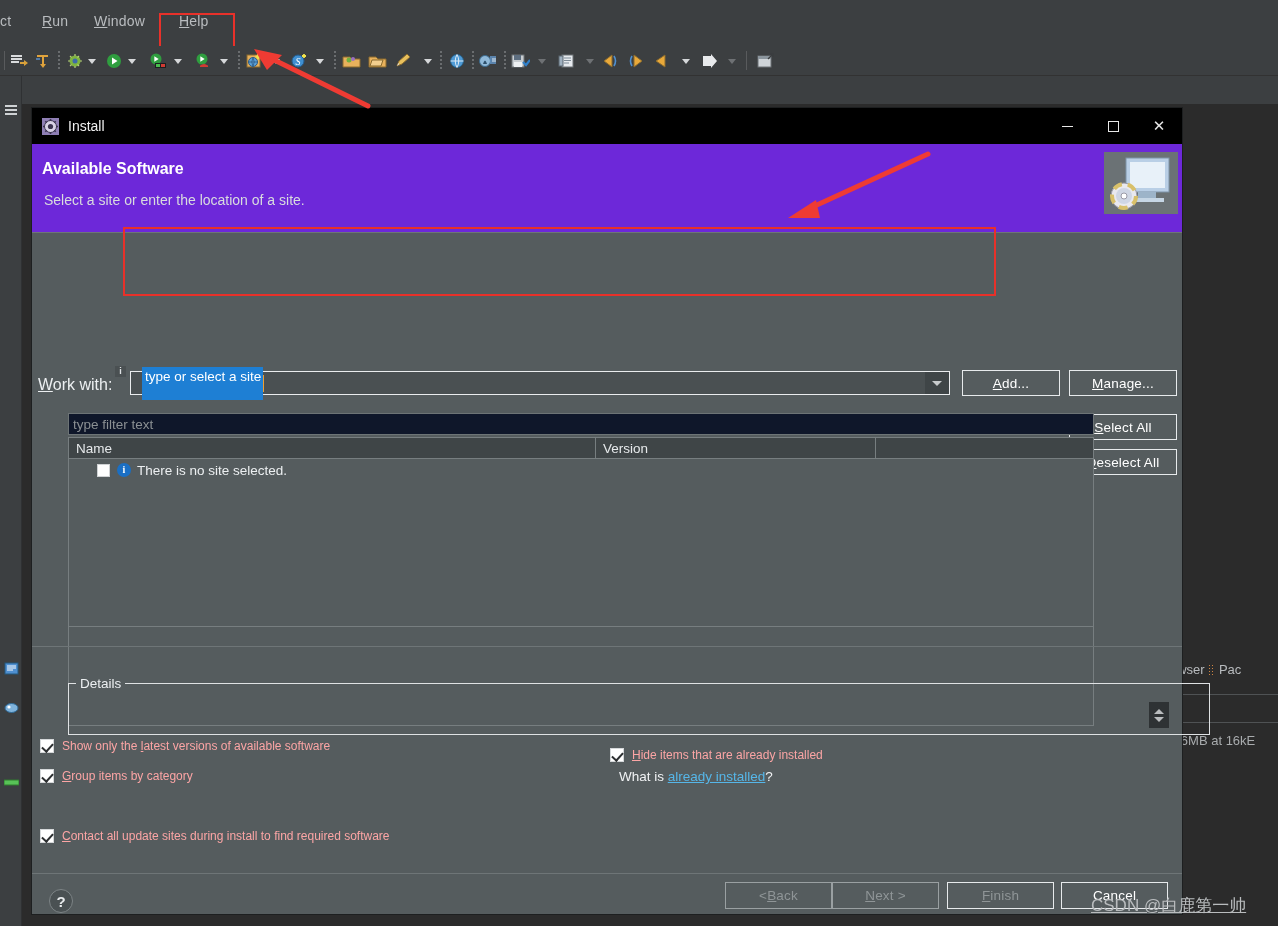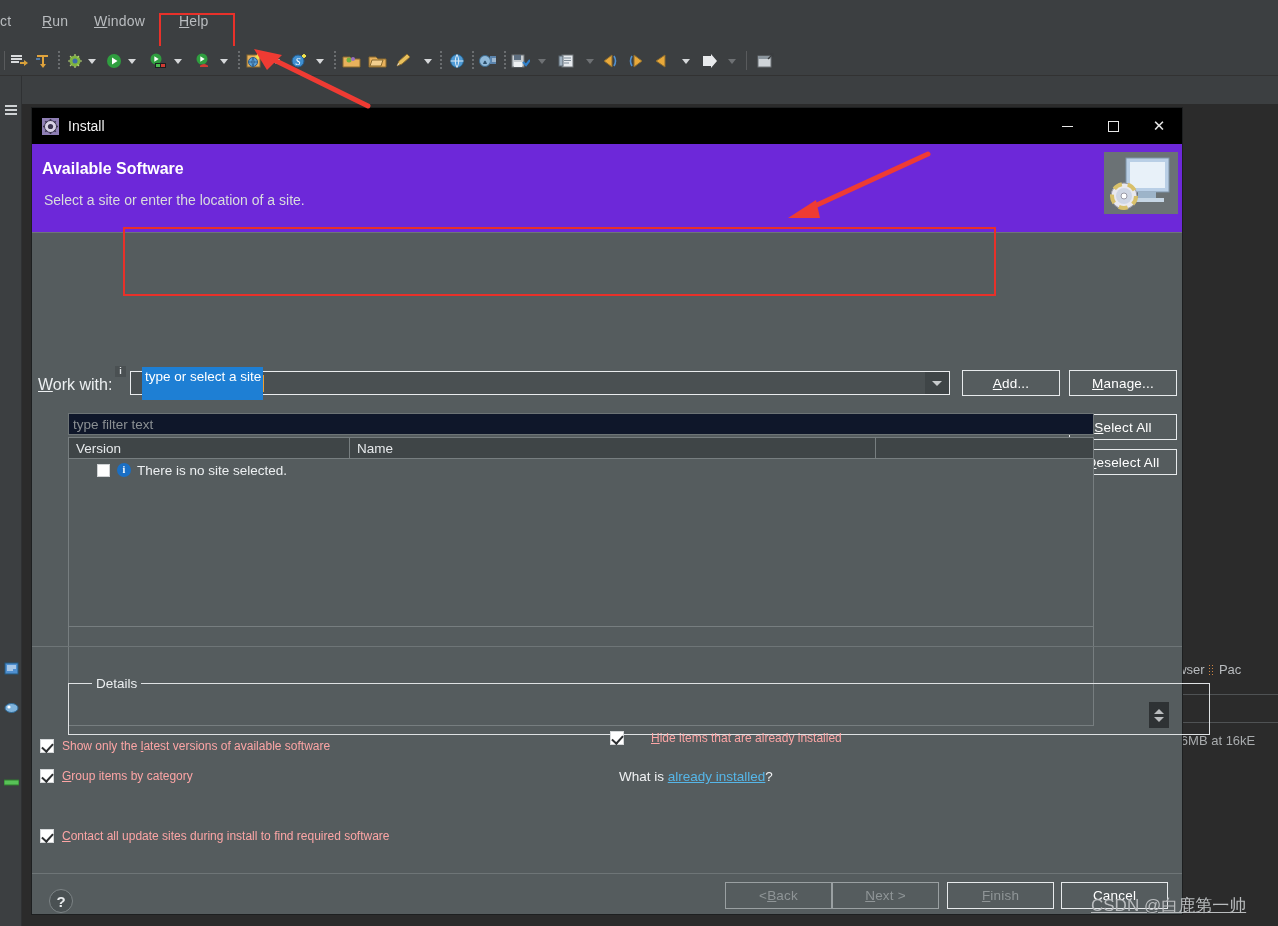--- a/index.html
+++ b/index.html
@@ -196,21 +196,21 @@
     background: #555c5e; border: 1px solid #777e80; border-top: none;
   }
 
   .hline { position: absolute; height: 1px; background: #6e7577; }
 
   .group-details {
     position: absolute; left: 36px; top: 450px; width: 1142px; height: 52px;
     border: 1px solid #dfe2e4;
   }
   .group-legend {
-    position: absolute; left: 60px; top: 443px;
+    position: absolute; left: 44px; top: 443px;
     background: #555c5e; padding: 0 4px; font-size: 13.5px; color: #eceff1;
   }
   .spinner {
     position: absolute; left: 1117px; top: 469px; width: 20px; height: 26px;
     background: #2e3234; display: flex; flex-direction: column;
     align-items: center; justify-content: center; gap: 3px;
   }
   .spin-up { width:0;height:0;border-left:5px solid transparent;border-right:5px solid transparent;border-bottom:5px solid #b9bcbe;}
   .spin-dn { width:0;height:0;border-left:5px solid transparent;border-right:5px solid transparent;border-top:5px solid #b9bcbe;}
 
@@ -486,22 +486,22 @@
       <div class="btn" style="left:1037px; top:216px; width:108px; height:26px;">
         <u>D</u>
           <span>eselect All</span>
       </div>
 
       <div class="filter">
         <span>type filter text</span>
       </div>
 
       <div class="table-head">
+        <div class="th" style="width:526px;">Name</div>
         <div class="th" style="width:280px;">Version</div>
-        <div class="th" style="width:526px;">Name</div>
         <div class="th" style="flex:1;"></div>
       </div>
 
       <div class="table-body">
         <div class="row">
           <span class="cbx-sm"></span>
           <span class="info-dot">i</span>
           <span>There is no site selected.</span>
         </div>
       </div>
@@ -522,21 +522,21 @@
       </div>
       <div class="chk-row" style="left:8px; top:536px;">
         <span class="cbx checked"></span>
         <span class="chk-label"><span></span><u>G</u><span>roup items by category</span></span>
       </div>
       <div class="chk-row" style="left:8px; top:596px;">
         <span class="cbx checked"></span>
         <span class="chk-label"><span></span><u>C</u><span>ontact all update sites during install to find required software</span></span>
       </div>
 
-      <div class="chk-row" style="left:578px; top:498px;gap:19px;">
+      <div class="chk-row" style="left:578px; top:515px;">
         <span class="cbx checked"></span>
         <span class="chk-label"><span></span><u>H</u><span>ide items that are already installed</span></span>
       </div>
       <div class="whatis" style="left:587px; top:536px;">
         <span>What is </span><a href="#">already installed</a><span>?</span>
       </div>
 
       <div class="hline" style="left:0px; top:640px; width:1150px;"></div>
     </div>
 

